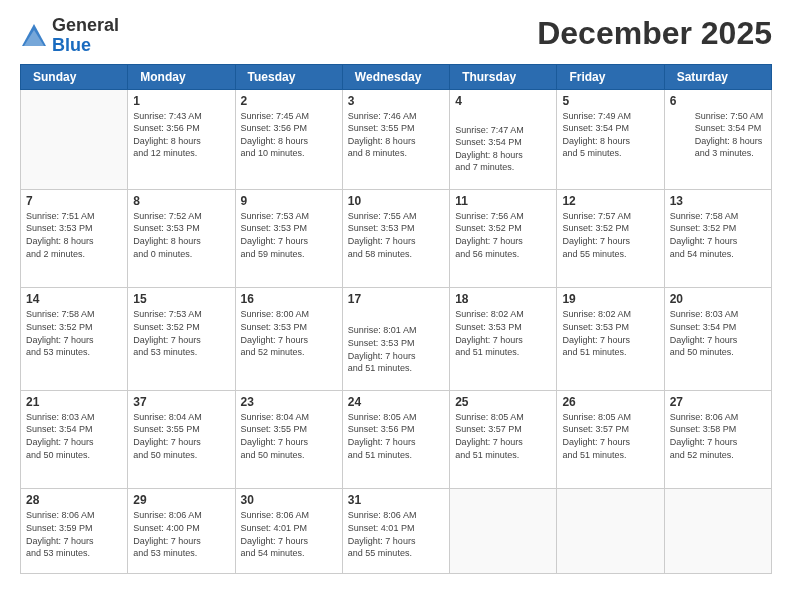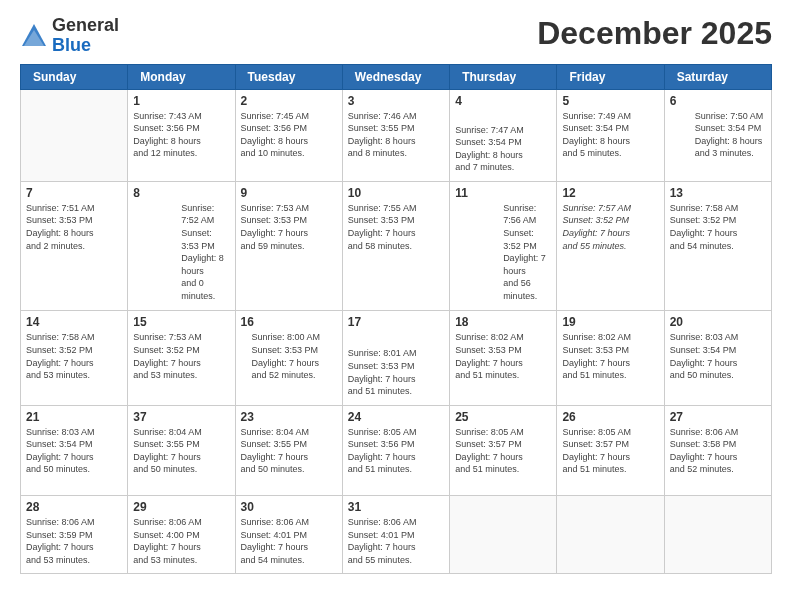--- a/index.html
+++ b/index.html
@@ -176,49 +176,49 @@
         <tr>
           <td>
             <span class="day-num">7</span>
             <div class="day-info" style="white-space: pre-line;">Sunrise: 7:51 AM
 Sunset: 3:53 PM
 Daylight: 8 hours
 and 2 minutes.</div>
           </td>
           <td>
             <span class="day-num">8</span>
-            <div class="day-info" style="white-space: pre-line; margin-left: 48px;">Sunrise: 7:52 AM
+            <div class="day-info" style="white-space: pre-line;">Sunrise: 7:52 AM
 Sunset: 3:53 PM
 Daylight: 8 hours
 and 0 minutes.</div>
           </td>
           <td>
             <span class="day-num">9</span>
             <div class="day-info" style="white-space: pre-line;">Sunrise: 7:53 AM
 Sunset: 3:53 PM
 Daylight: 7 hours
 and 59 minutes.</div>
           </td>
           <td>
             <span class="day-num">10</span>
             <div class="day-info" style="white-space: pre-line;">Sunrise: 7:55 AM
 Sunset: 3:53 PM
 Daylight: 7 hours
 and 58 minutes.</div>
           </td>
           <td>
             <span class="day-num">11</span>
-            <div class="day-info" style="white-space: pre-line; margin-left: 48px;">Sunrise: 7:56 AM
+            <div class="day-info" style="white-space: pre-line;">Sunrise: 7:56 AM
 Sunset: 3:52 PM
 Daylight: 7 hours
 and 56 minutes.</div>
           </td>
           <td>
             <span class="day-num">12</span>
-            <div class="day-info" style="white-space: pre-line; font-style: italic;">Sunrise: 7:57 AM
+            <div class="day-info" style="white-space: pre-line;">Sunrise: 7:57 AM
 Sunset: 3:52 PM
 Daylight: 7 hours
 and 55 minutes.</div>
           </td>
           <td>
             <span class="day-num">13</span>
             <div class="day-info" style="white-space: pre-line;">Sunrise: 7:58 AM
 Sunset: 3:52 PM
 Daylight: 7 hours
 and 54 minutes.</div>
@@ -234,21 +234,21 @@
           </td>
           <td>
             <span class="day-num">15</span>
             <div class="day-info" style="white-space: pre-line;">Sunrise: 7:53 AM
 Sunset: 3:52 PM
 Daylight: 7 hours
 and 53 minutes.</div>
           </td>
           <td>
             <span class="day-num">16</span>
-            <div class="day-info" style="white-space: pre-line; margin-left: 11px;">Sunrise: 8:00 AM
+            <div class="day-info" style="white-space: pre-line;">Sunrise: 8:00 AM
 Sunset: 3:53 PM
 Daylight: 7 hours
 and 52 minutes.</div>
           </td>
           <td>
             <span class="day-num">17</span>
             <div class="day-info" style="white-space: pre-line; margin-top: 18px;">Sunrise: 8:01 AM
 Sunset: 3:53 PM
 Daylight: 7 hours
 and 51 minutes.</div>

